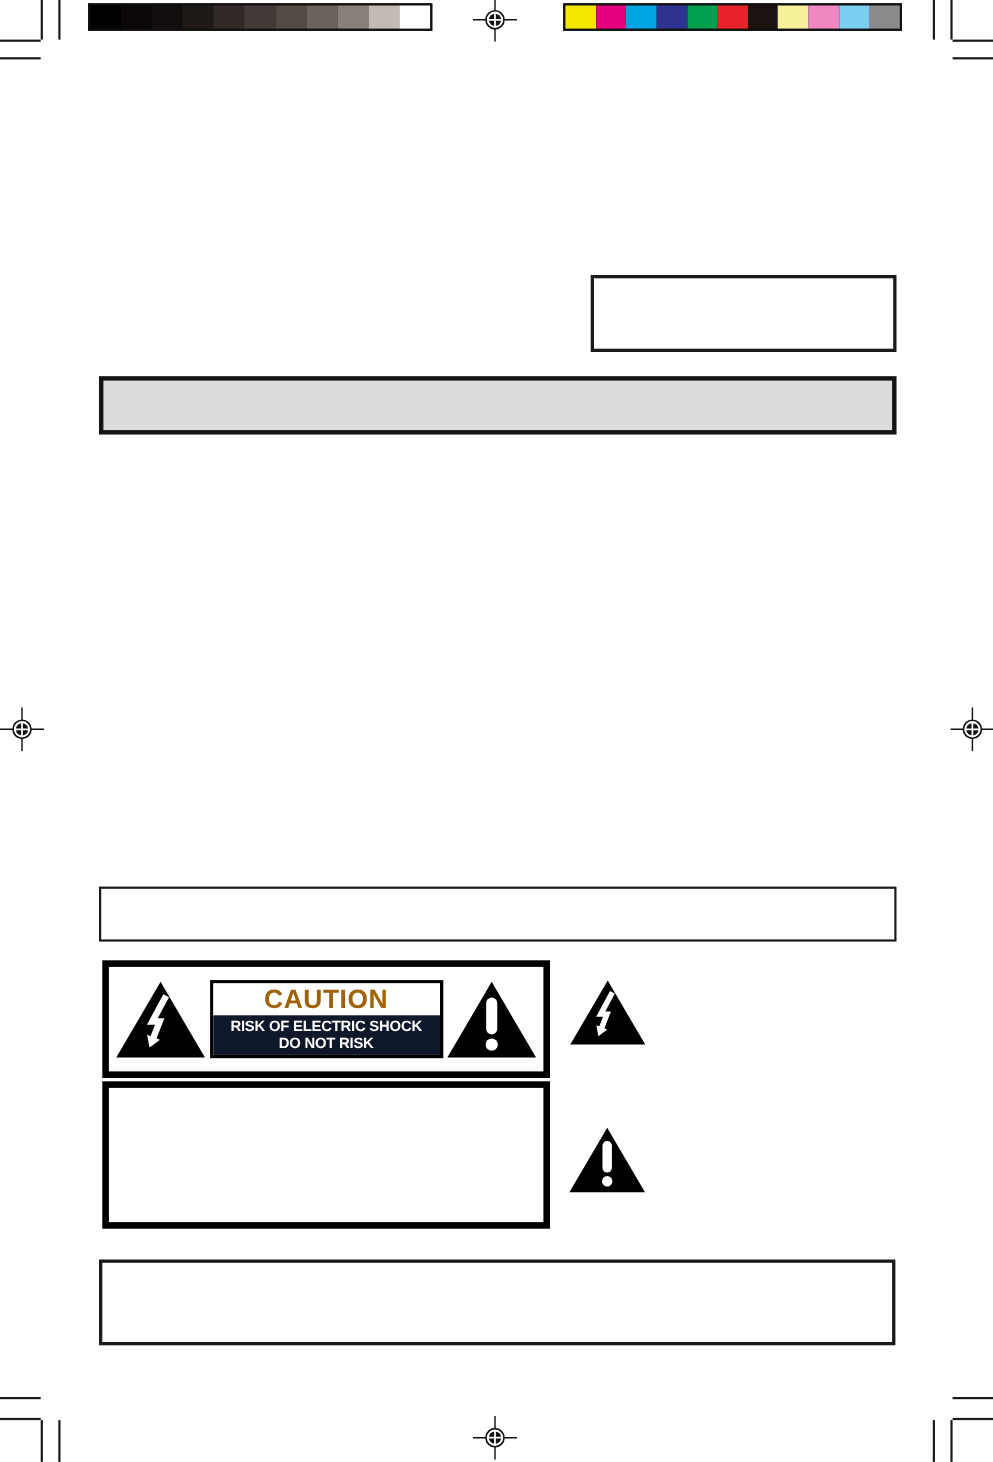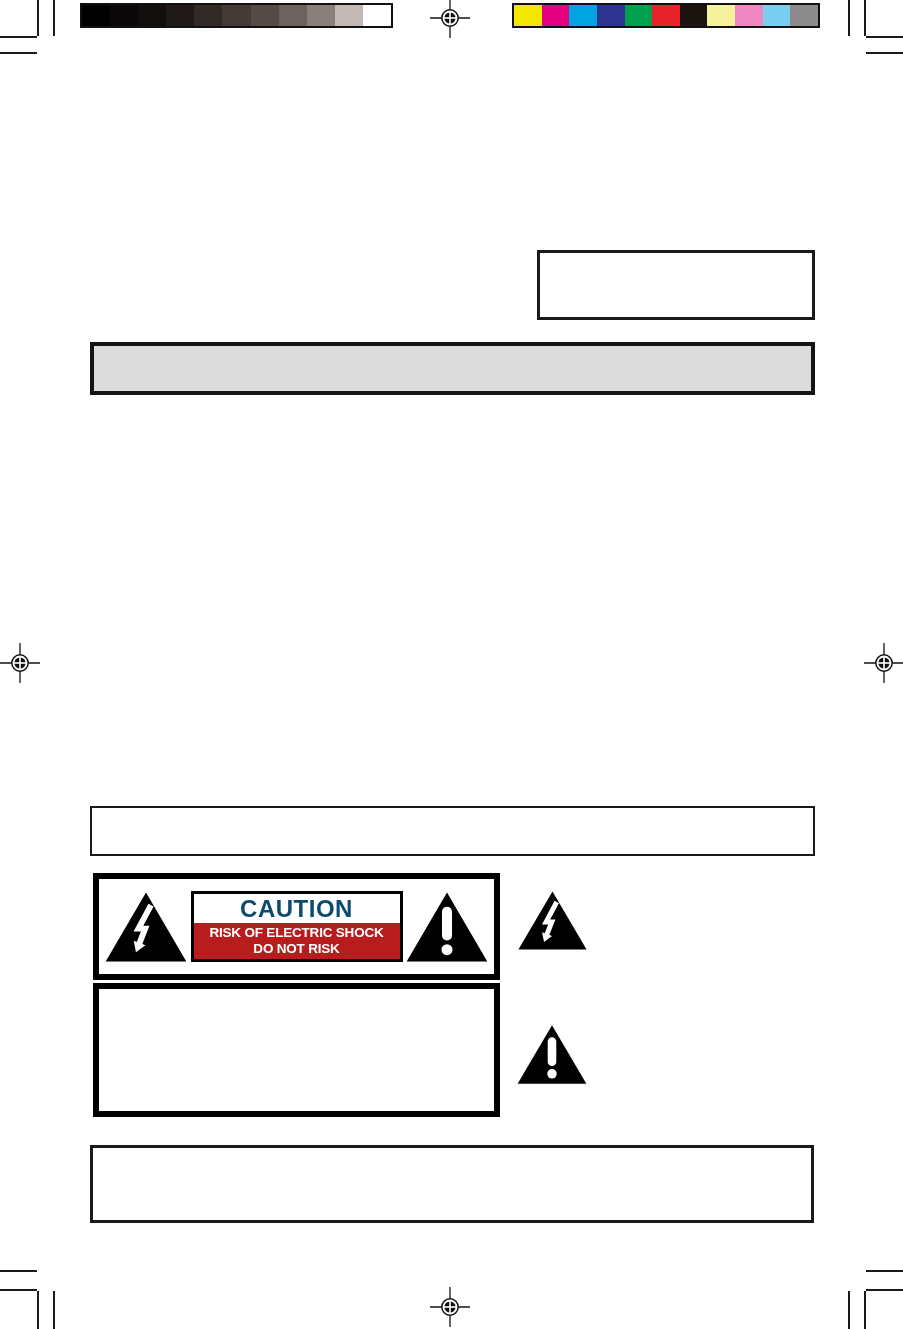--- a/index.html
+++ b/index.html
@@ -54,24 +54,24 @@
   .caution-lower{left:93px;top:983px;width:407px;height:134px;border:6px solid #000;}
   .tri-icon{display:block;}
   .tri-in-box{width:84px;height:74px;}
   .bolt-side{position:absolute;left:517px;top:889px;width:71px;height:63px;}
   .excl-side{position:absolute;left:516px;top:1023px;width:72px;height:63px;}
   .caution-label{
     width:212px;border:3px solid #000;background:#fff;text-align:center;
     font-weight:bold;box-sizing:border-box;
   }
   .caution-title{
-    font-size:24px;line-height:29px;letter-spacing:0.5px;color:#0c4a6e;background:#fff;
+    font-size:24px;line-height:29px;letter-spacing:0.5px;color:#a16207;background:#fff;
   }
   .caution-sub{
-    background:#b91c1c;color:#fff;font-size:13.5px;line-height:15.5px;
+    background:#0f172a;color:#fff;font-size:13.5px;line-height:15.5px;
     padding:2px 0 3px;letter-spacing:-0.2px;
   }
 </style>
 </head>
 <body>
 
 <div class="cropline tl-v1"></div>
 <div class="cropline tl-v2"></div>
 <div class="cropline tl-h1"></div>
 <div class="cropline tl-h2"></div>

